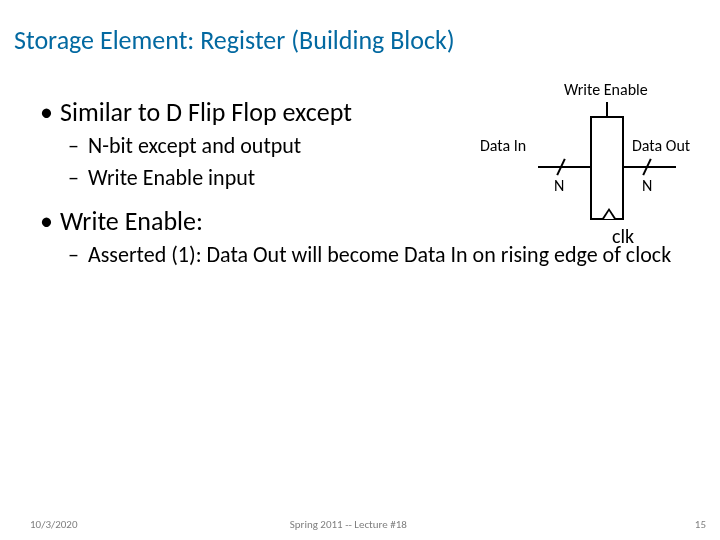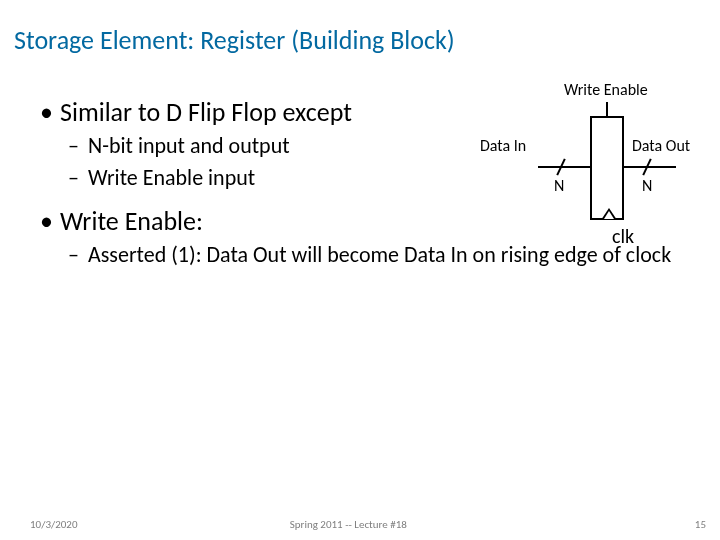--- a/index.html
+++ b/index.html
@@ -103,21 +103,21 @@
   .lbl-nout { position: absolute; left: 182px; top: 96px; }
   .lbl-clk { position: absolute; left: 152px; top: 144px; font-size: 20px; }
 </style>
 </head>
 <body>
 
 <div class="title">Storage Element: Register (Building Block)</div>
 
 <div class="content">
   <div class="bullet-top">Similar to D Flip Flop except</div>
-  <div class="sub">N-bit input and output</div>
+  <div class="sub">N-bit except and output</div>
   <div class="sub">Write Enable input</div>
 
   <div class="bullet-top" style="margin-top:14px">Write Enable:</div>
   <div class="sub">Asserted (1): Data Out will become Data In on rising edge of clock</div>
 </div>
 
 <div class="diagram">
   <div class="we-label">Write Enable</div>
   <div class="wire-we"></div>
   <div class="reg-box">

